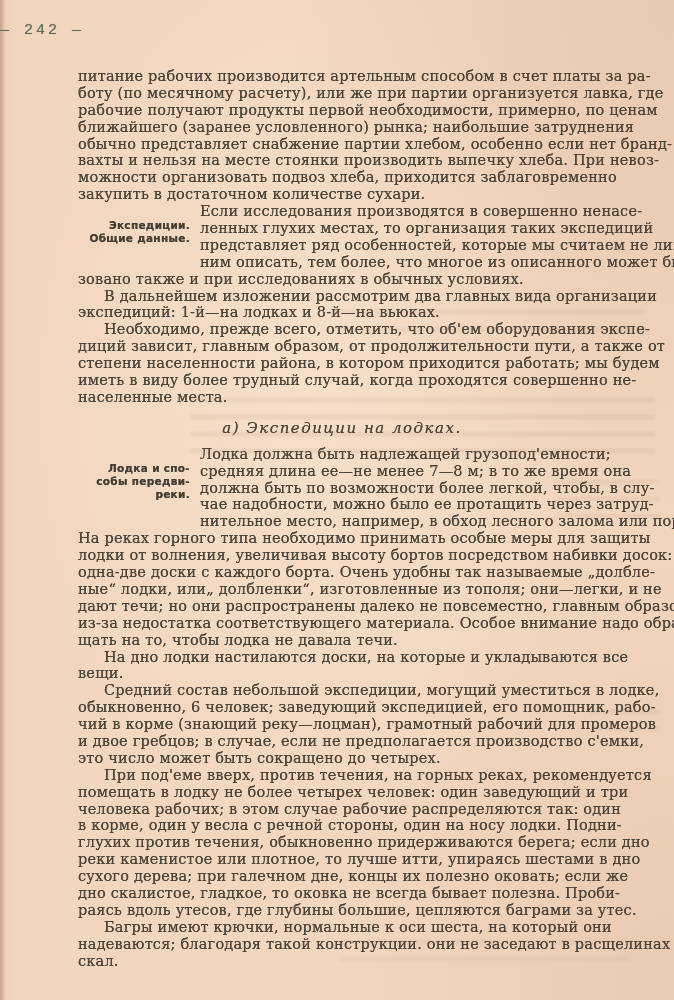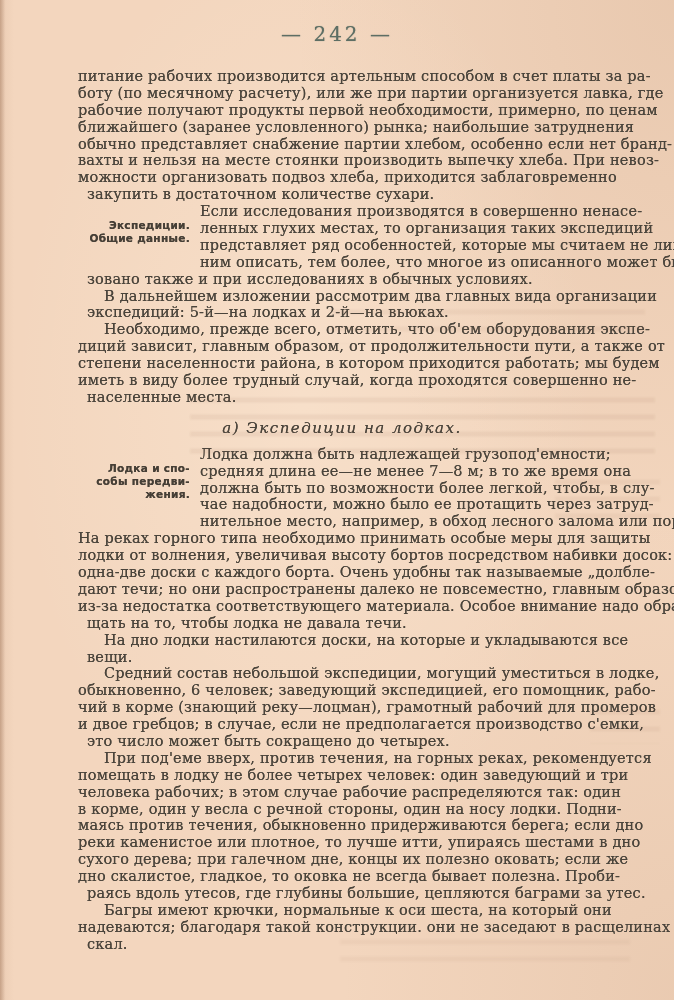--- a/index.html
+++ b/index.html
@@ -12,38 +12,39 @@
       radial-gradient(ellipse at 45% 40%, rgba(255,240,222,.35) 0%, rgba(255,240,222,0) 55%),
       radial-gradient(ellipse at 100% 0%, rgba(170,120,85,.14) 0%, rgba(170,120,85,0) 40%),
       radial-gradient(ellipse at 100% 100%, rgba(170,120,85,.12) 0%, rgba(170,120,85,0) 35%),
       linear-gradient(90deg, rgba(150,100,70,.20) 0px, rgba(150,100,70,.05) 6px, rgba(150,100,70,0) 14px),
       #f3d6be;
     font-family:"DejaVu Serif","Liberation Serif",serif;
     color:#4a443b;
   }
   .page-number{
     position:absolute;top:22px;left:0;right:0;
-    text-align:center;
-    font-size:20px;letter-spacing:3px;
+    text-align:left;
+    font-size:15px;letter-spacing:3px;
     color:#5d6e64;
     text-shadow:0 0 1px rgba(93,110,100,.6);
+    font-family:Liberation Mono, monospace;
   }
   .text-column{
     position:absolute;top:68px;left:78px;width:528px;
     font-size:14.5px;
     letter-spacing:.2px;
     text-shadow:0 0 .6px rgba(74,68,59,.9);
   }
   .para{position:relative;margin:0;}
   .line{
     height:16.9px;line-height:16.9px;
     text-align:justify;text-align-last:justify;
     white-space:nowrap;overflow:visible;
   }
-  .line.last{text-align-last:left;margin-left:9px;}
+  .line.last{text-align-last:left;}
   .line.first-indent{padding-left:26px;}
   .note-spacer{float:left;width:122px;}
   .margin-note{
     position:absolute;left:-6px;top:16px;width:118px;
     font-family:"DejaVu Sans","Liberation Sans",sans-serif;
     font-weight:bold;font-size:10.5px;line-height:13px;
     text-align:right;letter-spacing:.3px;
     color:#463f36;
     text-shadow:0 0 .5px rgba(70,63,54,.9);
   }
@@ -95,66 +96,67 @@
           <div>Общие данные.</div>
         </div>
         <div class="line first-indent">Если исследования производятся в совершенно ненасе-</div>
         <div class="line">ленных глухих местах, то организация таких экспедиций</div>
         <div class="line">представляет ряд особенностей, которые мы считаем не лиш-</div>
         <div class="line">ним описать, тем более, что многое из описанного может быть исполь-</div>
         <div class="line last">зовано также и при исследованиях в обычных условиях.</div>
       </div>
       <div class="para">
         <div class="line first-indent">В дальнейшем изложении рассмотрим два главных вида организации</div>
-        <div class="line last">экспедиций: 5-й—на лодках и 2-й—на вьюках.</div>
+        <div class="line last">экспедиций: 1-й—на лодках и 8-й—на вьюках.</div>
       </div>
       <div class="para">
         <div class="line first-indent">Необходимо, прежде всего, отметить, что об'ем оборудования экспе-</div>
         <div class="line">диций зависит, главным образом, от продолжительности пути, а также от</div>
         <div class="line">степени населенности района, в котором приходится работать; мы будем</div>
         <div class="line">иметь в виду более трудный случай, когда проходятся совершенно не-</div>
         <div class="line last">населенные места.</div>
       </div>
       <div class="heading">а) Экспедиции на лодках.</div>
       <div class="para">
         <div class="note-spacer" style="height: 67.6px;"></div>
         <div class="margin-note">
           <div>Лодка и спо-</div>
           <div>собы передви-</div>
-          <div>жения.</div>
+          <div>реки.</div>
         </div>
         <div class="line first-indent">Лодка должна быть надлежащей грузопод'емности;</div>
         <div class="line">средняя длина ее—не менее 7—8 м; в то же время она</div>
         <div class="line">должна быть по возможности более легкой, чтобы, в слу-</div>
         <div class="line">чае надобности, можно было ее протащить через затруд-</div>
         <div class="line">нительное место, например, в обход лесного залома или порога.</div>
         <div class="line">На реках горного типа необходимо принимать особые меры для защиты</div>
         <div class="line">лодки от волнения, увеличивая высоту бортов посредством набивки досок:</div>
         <div class="line">одна-две доски с каждого борта. Очень удобны так называемые „долбле-</div>
+        <div class="line">ные“ лодки, или„ долбленки“, изготовленные из тополя; они—легки, и не</div>
         <div class="line">дают течи; но они распространены далеко не повсеместно, главным образом,</div>
         <div class="line">из-за недостатка соответствующего материала. Особое внимание надо обра-</div>
         <div class="line last">щать на то, чтобы лодка не давала течи.</div>
       </div>
       <div class="para">
         <div class="line first-indent">На дно лодки настилаются доски, на которые и укладываются все</div>
         <div class="line last">вещи.</div>
       </div>
       <div class="para">
         <div class="line first-indent">Средний состав небольшой экспедиции, могущий уместиться в лодке,</div>
         <div class="line">обыкновенно, 6 человек; заведующий экспедицией, его помощник, рабо-</div>
         <div class="line">чий в корме (знающий реку—лоцман), грамотный рабочий для промеров</div>
         <div class="line">и двое гребцов; в случае, если не предполагается производство с'емки,</div>
         <div class="line last">это число может быть сокращено до четырех.</div>
       </div>
       <div class="para">
         <div class="line first-indent">При под'еме вверх, против течения, на горных реках, рекомендуется</div>
         <div class="line">помещать в лодку не более четырех человек: один заведующий и три</div>
         <div class="line">человека рабочих; в этом случае рабочие распределяются так: один</div>
         <div class="line">в корме, один у весла с речной стороны, один на носу лодки. Подни-</div>
-        <div class="line">маясь против течения, обыкновенно придерживаются берега; если дно</div>
+        <div class="line">глухих против течения, обыкновенно придерживаются берега; если дно</div>
         <div class="line">реки каменистое или плотное, то лучше итти, упираясь шестами в дно</div>
         <div class="line">сухого дерева; при галечном дне, концы их полезно оковать; если же</div>
         <div class="line">дно скалистое, гладкое, то оковка не всегда бывает полезна. Проби-</div>
         <div class="line last">раясь вдоль утесов, где глубины большие, цепляются баграми за утес.</div>
       </div>
       <div class="para">
         <div class="line first-indent">Багры имеют крючки, нормальные к оси шеста, на который они</div>
         <div class="line">надеваются; благодаря такой конструкции. они не заседают в расщелинах</div>
         <div class="line last">скал.</div>
       </div>

